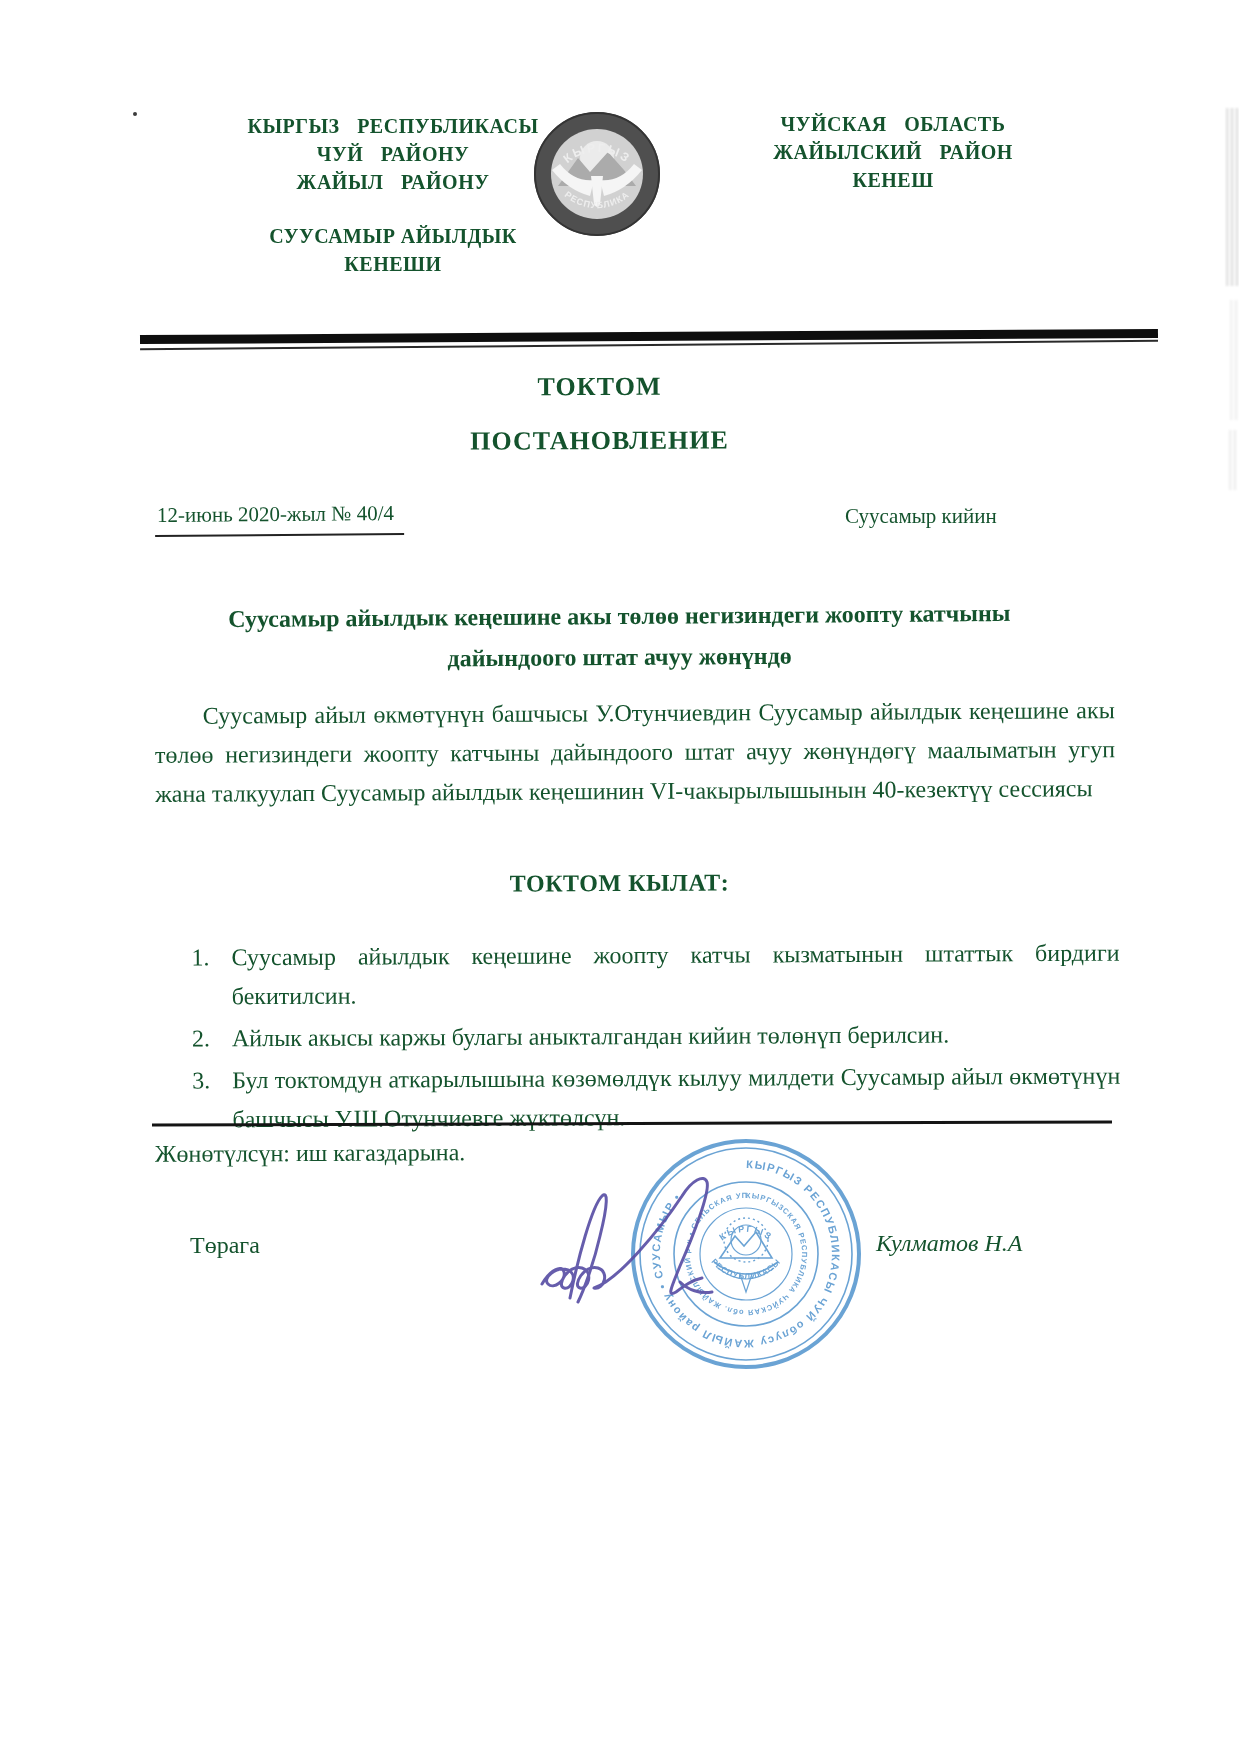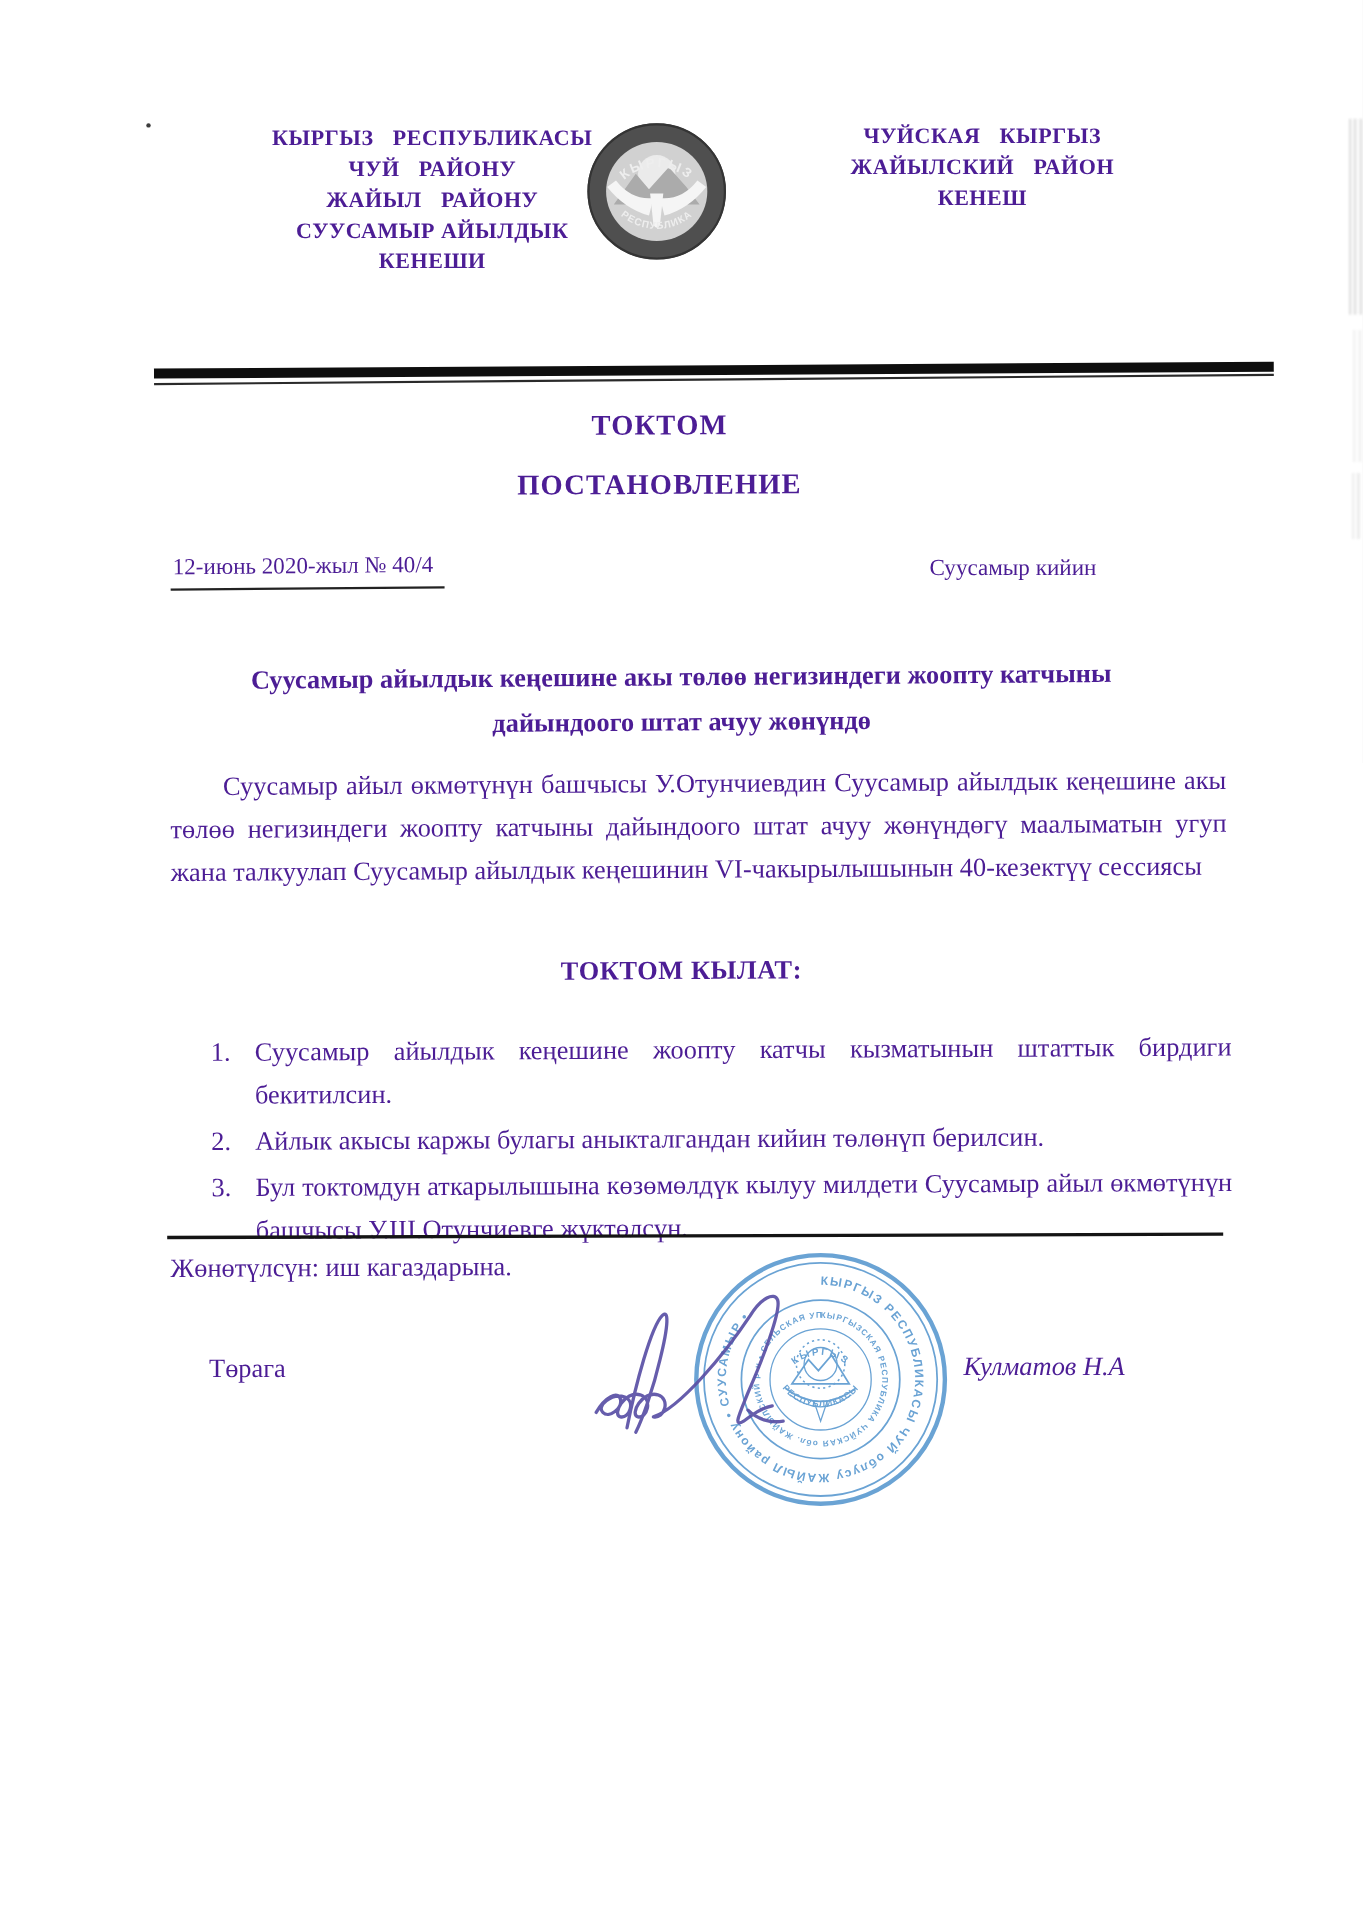--- a/index.html
+++ b/index.html
@@ -4,27 +4,27 @@
 <style>
   html,body{margin:0;padding:0;}
   body{background:#e8e8e8;}
   .page{
     position:relative;
     width:1239px;height:1752px;
     margin:0 auto;
     background:#ffffff;
     overflow:hidden;
     font-family:"Liberation Serif","DejaVu Serif",serif;
-    color:#4c1d95;
+    color:#14532d;
   }
   .abs{position:absolute;}
   
   .hdr-col{text-align:center;font-weight:bold;font-size:20px;line-height:28px;letter-spacing:.5px;}
   .gov-line{word-spacing:12px;}
-  .org{}
+  .org{margin-top:26px;}
   .emblem-svg{opacity:.9;filter:blur(.3px);}
   
   .divider1{transform:rotate(-0.35deg);}
   .divider1 .bar{height:9px;background:#0e0e0e;}
   .divider1 .thin{height:2px;background:#2a2a2a;margin-top:3px;transform:rotate(-0.12deg);}
   .divider2{height:3px;background:#141414;transform:rotate(-0.18deg);}
   
   .doc-title{width:100%;text-align:center;font-weight:bold;font-size:26px;letter-spacing:1px;transform:rotate(-0.25deg);}
   .subject{width:100%;text-align:center;font-weight:bold;font-size:24px;line-height:41px;transform:rotate(-0.45deg);}
   .resolve{width:100%;text-align:center;font-weight:bold;font-size:24px;letter-spacing:.5px;transform:rotate(-0.3deg);}
@@ -79,21 +79,21 @@
       <text font-family="Liberation Sans, sans-serif" font-size="12" font-weight="bold" fill="#ededed" letter-spacing="2">
         <textPath href="#embTop" startOffset="50%" text-anchor="middle">КЫРГЫЗ</textPath>
       </text>
       <text font-family="Liberation Sans, sans-serif" font-size="9" font-weight="bold" fill="#ededed" letter-spacing="1">
         <textPath href="#embBot" startOffset="50%" text-anchor="middle">РЕСПУБЛИКА</textPath>
       </text>
     </svg>
   </div>
 
   <div class="abs hdr-col" style="left:688px;top:110px;width:410px;">
-    <div class="gov-line">ЧУЙСКАЯ КЫРГЫЗ</div>
+    <div class="gov-line">ЧУЙСКАЯ ОБЛАСТЬ</div>
     <div class="gov-line">ЖАЙЫЛСКИЙ РАЙОН</div>
     <div>КЕНЕШ</div>
   </div>
 
   <div class="abs divider1" style="left:140px;top:332px;width:1018px;">
     <div class="bar"></div>
     <div class="thin"></div>
   </div>
 
   <div class="abs doc-title" style="top:372px;left:-20px;">ТОКТОМ</div>

